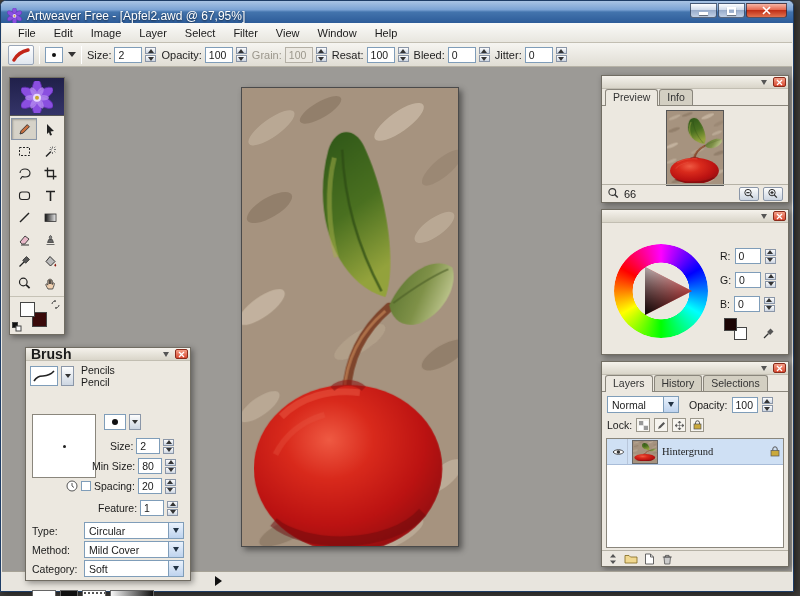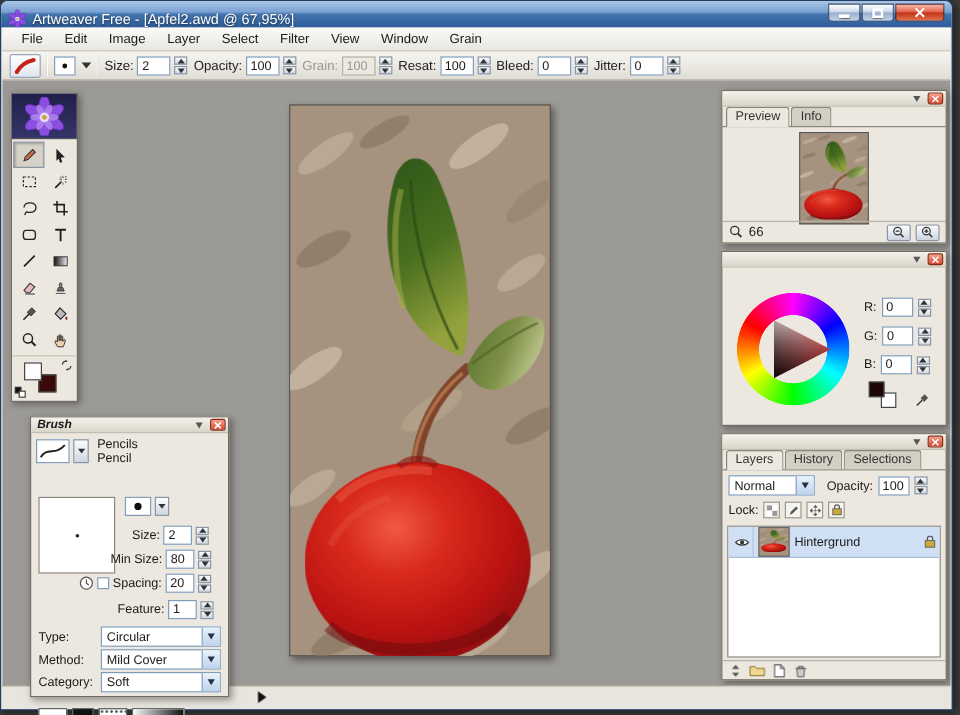--- a/index.html
+++ b/index.html
@@ -58,21 +58,21 @@
 
   
   .canvas-frame { position:absolute; left:240px; top:86px; width:218px; height:460px;
     border:1px solid #4a4a4a; box-shadow:3px 3px 6px rgba(0,0,0,.45); background:#a6937f; }
 
   
   .panel { position:absolute; background:#ece8e0; border:1px solid #716d63;
     box-shadow:2px 2px 6px rgba(0,0,0,.4); }
   .panel-head { height:13px; display:flex; align-items:center; justify-content:flex-end;
     gap:3px; padding:1px 2px; background:linear-gradient(#f5f2ec,#d9d5c9); border-bottom:1px solid #c2beb2; }
-  .panel-head .head-title { margin-right:auto; font-size:10px; font-weight:bold; padding-left:3px;font-style:italic; }
+  .panel-head .head-title { margin-right:auto; font-size:14px; font-weight:bold; padding-left:3px; }
   .panel-caret { width:12px; height:9px; display:flex; justify-content:center; }
   .panel-caret i { width:0;height:0;border:3.5px solid transparent;border-top:5px solid #555; margin-top:2px;}
   .panel-x { width:13px; height:10px; border:1px solid #8a2a1a; border-radius:2px;
     background:linear-gradient(#f5a088,#d84830); display:flex; align-items:center; justify-content:center; }
   .tabs { display:flex; align-items:flex-end; height:17px; padding:0 3px; border-bottom:1px solid #8a867c; }
   .tab { padding:1px 7px 2px; font-size:10.5px; border:1px solid #8a867c; border-bottom:none;
     border-radius:3px 3px 0 0; background:#d3cfc2; margin-right:1px; color:#333; white-space:nowrap; }
   .tab.active { background:#ece8e0; position:relative; top:1px; padding-bottom:3px; }
 
   
@@ -108,21 +108,21 @@
   .lock-row { position:absolute; left:5px; top:56px; display:flex; align-items:center; gap:4px; }
   .lockbtn { width:14px; height:14px; border:1px solid #9a968a; background:#f6f4ef;
     display:flex; align-items:center; justify-content:center; }
   .layer-list { position:absolute; left:4px; top:76px; right:4px; height:110px;
     border:1px solid #8a867c; background:#fff; overflow:hidden; }
   .layer-row { height:26px; background:#cfe0f4; border-bottom:1px solid #a8bcd8;
     display:flex; align-items:center; gap:4px; padding:0 3px; }
   .eye-cell { width:18px; height:100%; border-right:1px solid #b8c6da;
     display:flex; align-items:center; justify-content:center; }
   .layer-thumb { border:1px solid #666; background:#a6937f; }
-  .layer-name { flex:1; font-size:10.5px; }
+  .layer-name { flex:1; font-size:10.5px;font-family:Liberation Serif, serif; }
   .lp-bottom { position:absolute; left:0; right:0; bottom:0; height:16px; border-top:1px solid #b5b1a5;
     display:flex; align-items:center; gap:6px; padding:0 6px; }
 
   
   .toolbox { left:8px; top:76px; width:56px; height:258px; }
   .tb-logo { height:38px; background:linear-gradient(#20204a,#343468);
     display:flex; align-items:center; justify-content:center; border-bottom:1px solid #555; }
   .tool-grid { display:grid; grid-template-columns:26px 26px; justify-content:center; padding-top:2px; }
   .tool { width:26px; height:22px; display:flex; align-items:center; justify-content:center;
     border:1px solid transparent; }
@@ -257,21 +257,21 @@
 
     <div class="menubar">
       <span class="menu-item">File</span>
       <span class="menu-item">Edit</span>
       <span class="menu-item">Image</span>
       <span class="menu-item">Layer</span>
       <span class="menu-item">Select</span>
       <span class="menu-item">Filter</span>
       <span class="menu-item">View</span>
       <span class="menu-item">Window</span>
-      <span class="menu-item">Grain</span>
+      <span class="menu-item">Help</span>
     </div>
 
     <div class="toolbar">
       <div class="tool-btn">
         <svg width="18" height="14">
           <path d="M2 12 C6 5 11 3 16 2" stroke="#c22418" stroke-width="3.4" fill="none" stroke-linecap="round"></path>
         </svg>
       </div>
       <span class="tsep"></span>
       <div class="dot-box">

